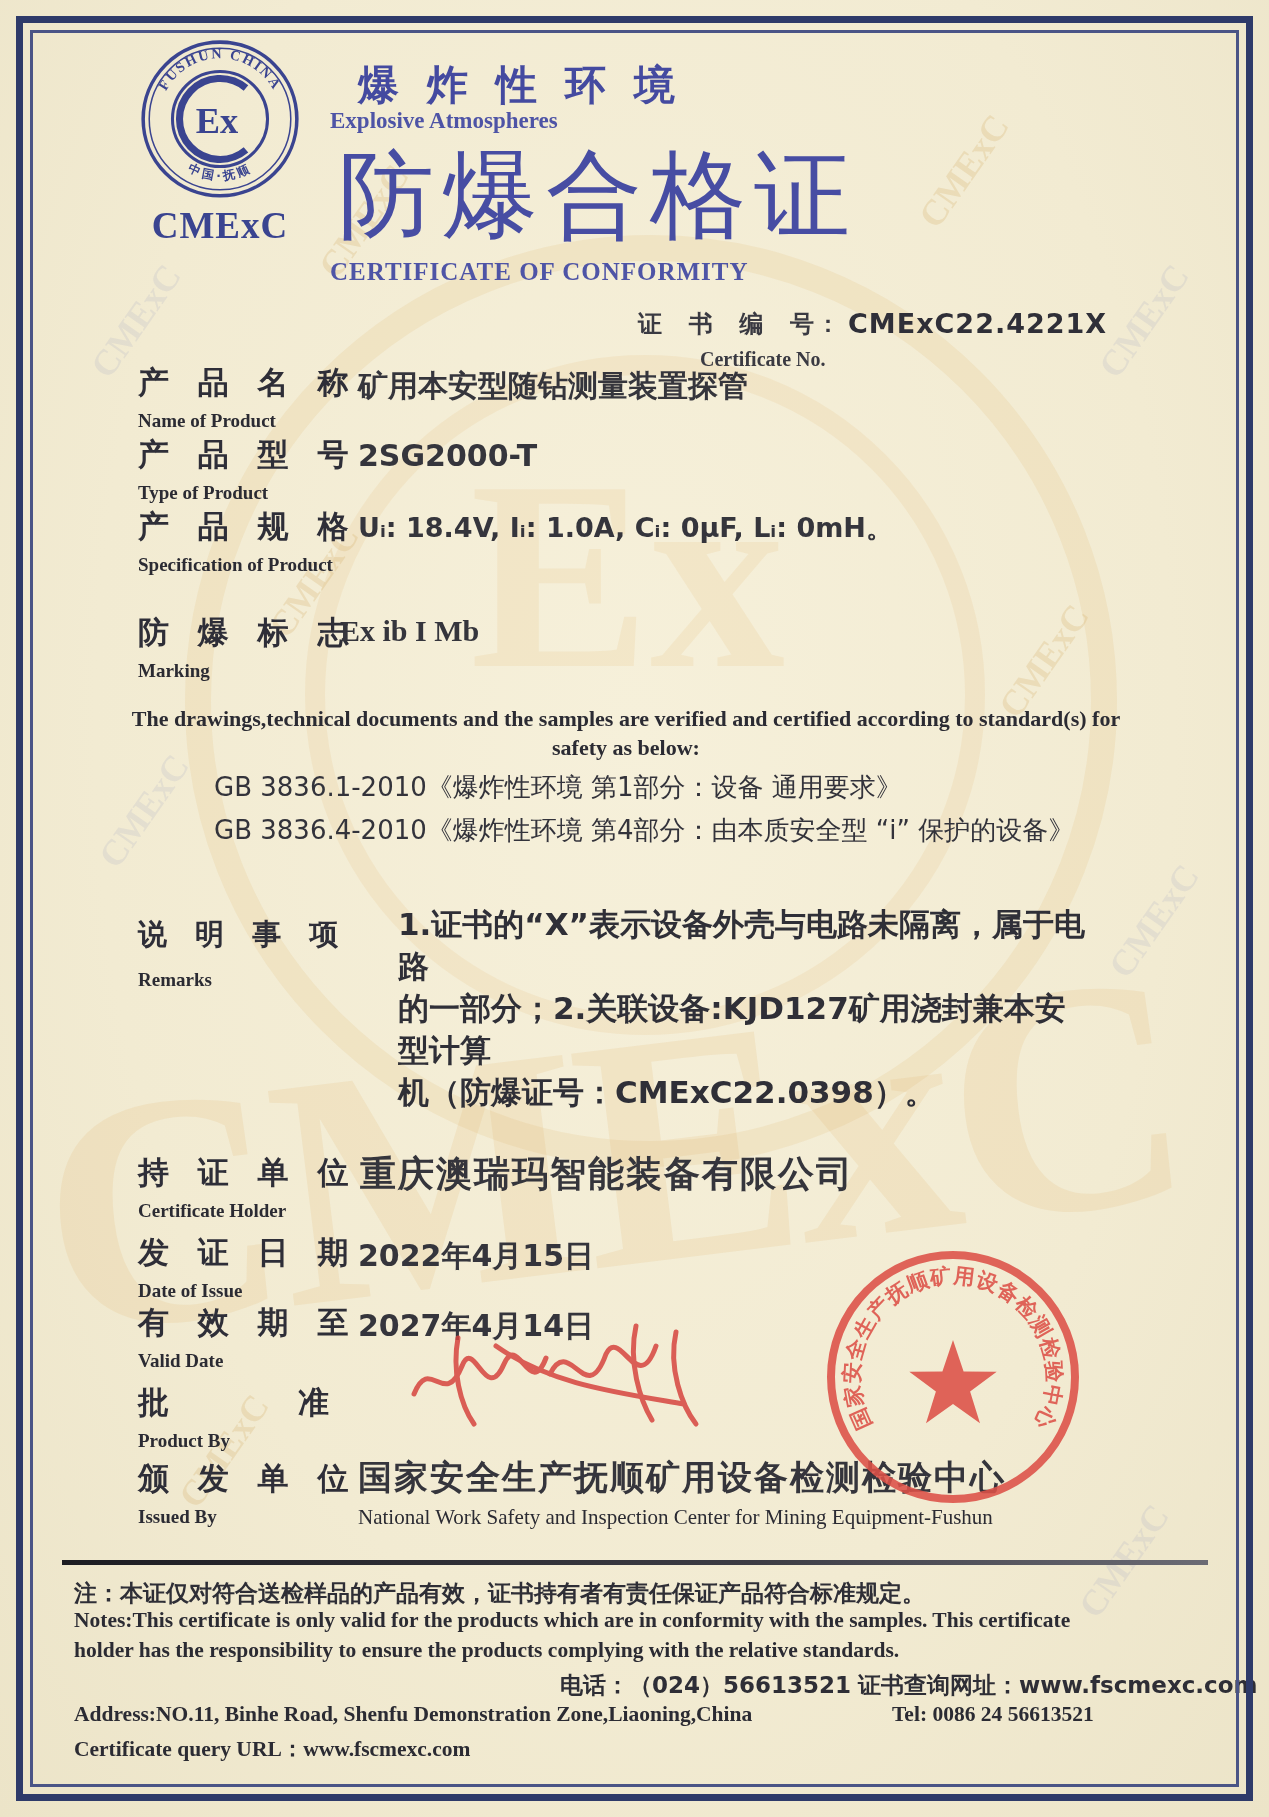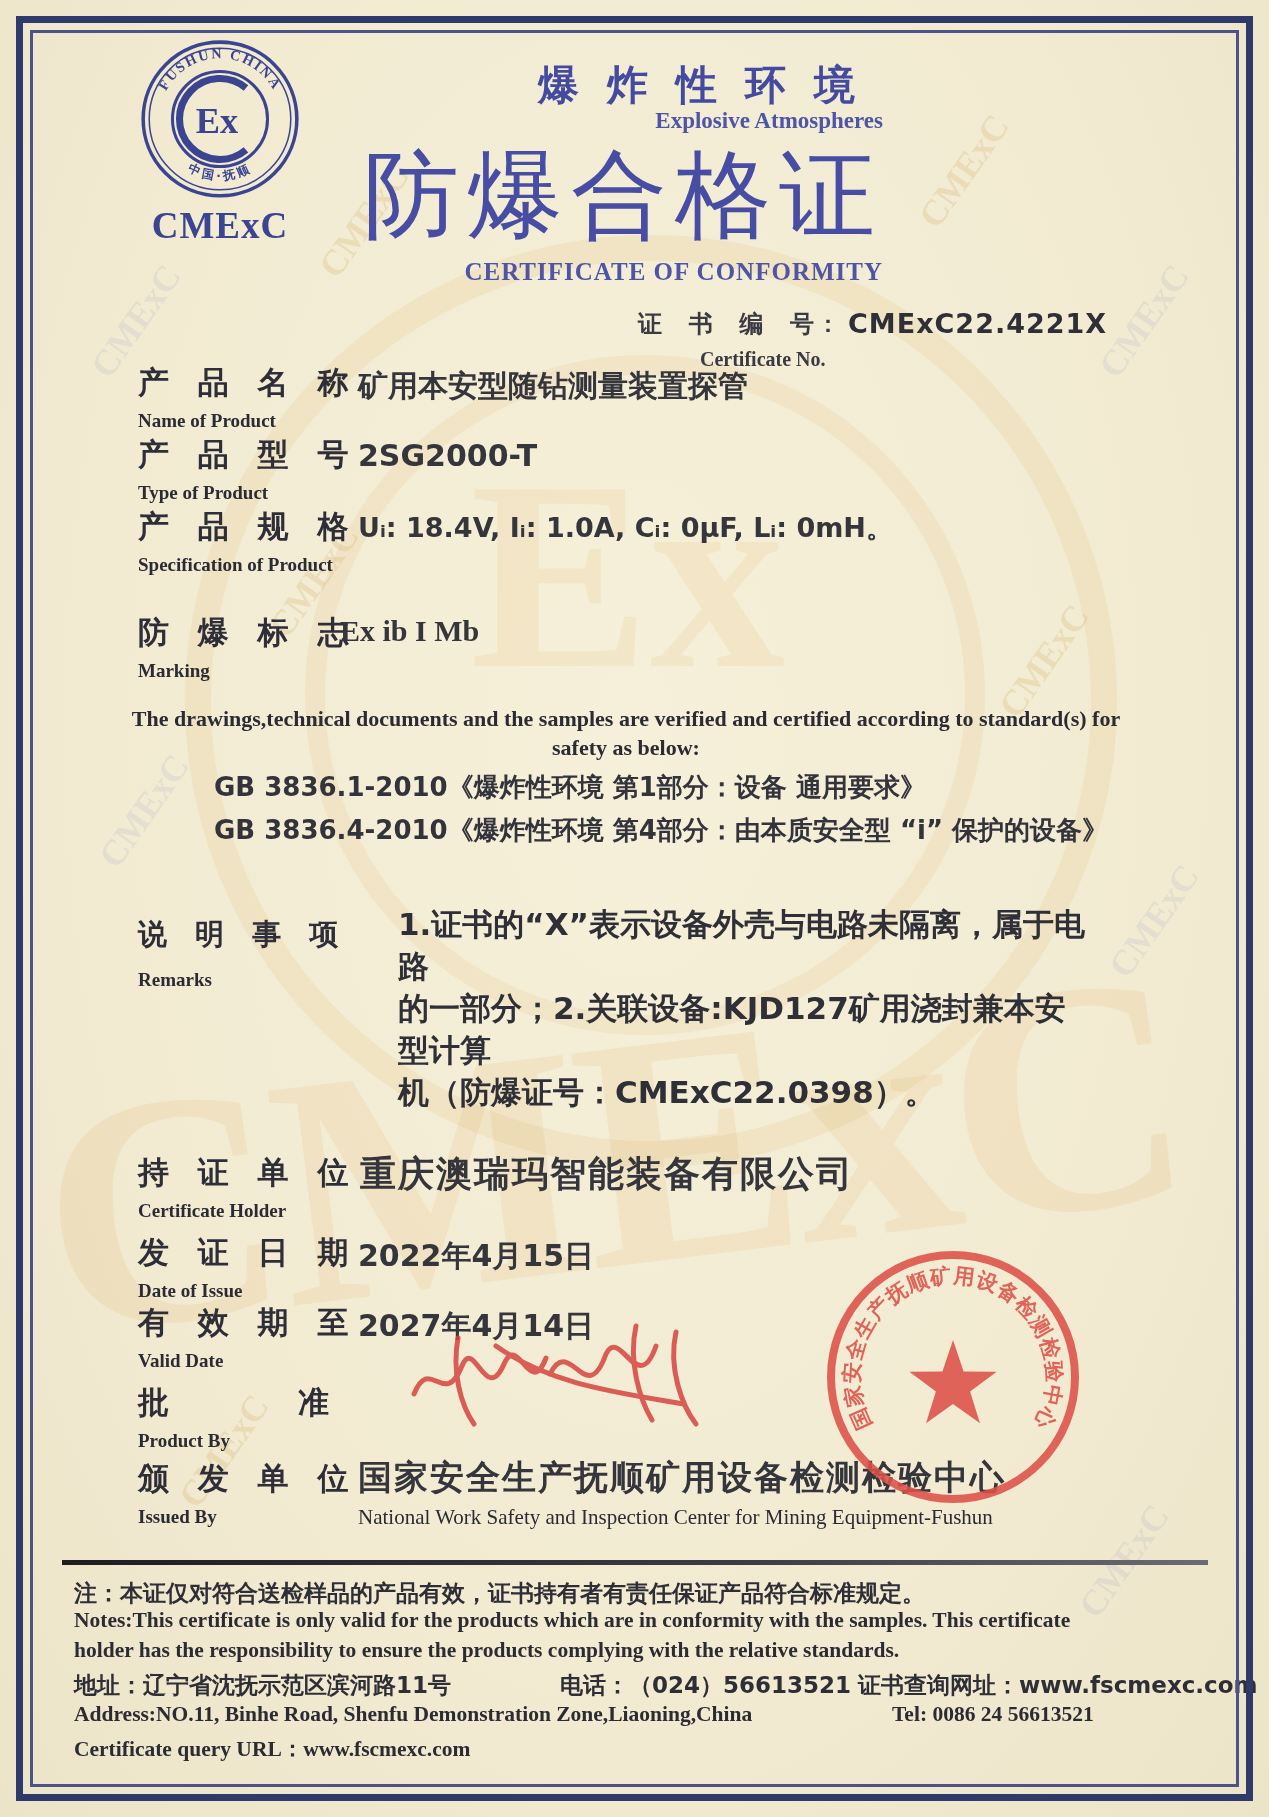--- a/index.html
+++ b/index.html
@@ -21,21 +21,21 @@
   .wm-big{left:40px;top:960px;width:1220px;font-size:330px;font-weight:bold;
           color:rgba(226,180,106,.17);letter-spacing:-6px;transform:rotate(-7deg);}
   .wm-s{font-size:36px;font-weight:bold;color:rgba(150,158,190,.16);transform:rotate(-55deg);}
   .wm-o{color:rgba(214,174,104,.26);}
 
   
   .logo{position:absolute;left:100px;top:36px;width:240px;text-align:center;z-index:2;}
   .logo-caption{margin-top:-8px;font-size:37px;font-weight:bold;color:#3a4490;letter-spacing:1px;}
 
   
-  .hdr{position:absolute;left:323px;width:560px;text-align:right;color:#444aa0;z-index:2;}
+  .hdr{position:absolute;left:330px;width:560px;text-align:left;color:#444aa0;z-index:2;}
   .t-cn{top:58px;font-size:41px;font-weight:bold;letter-spacing:28px;text-indent:28px;
         font-family:"DejaVu Sans","Liberation Sans",sans-serif;}
   .t-en{top:108px;font-size:23px;font-weight:bold;color:#4e54a6;}
   .t-main{top:132px;font-size:96px;letter-spacing:8px;text-indent:8px;color:#474da3;
           font-family:"DejaVu Sans","Liberation Sans",sans-serif;}
   .t-men{top:258px;font-size:25px;font-weight:bold;letter-spacing:1px;color:#4e54a6;}
 
   
   .certno{position:absolute;left:638px;top:308px;z-index:2;}
   .certno .lab{font-size:24px;font-weight:bold;letter-spacing:10px;color:#3a3a42;
@@ -50,21 +50,21 @@
   .lab-en{margin-top:6px;font-size:19px;font-weight:bold;color:#2b2b33;white-space:nowrap;}
   .val{position:absolute;z-index:2;font-size:30px;font-weight:600;color:#35353c;white-space:nowrap;
        font-family:"DejaVu Sans","Liberation Sans",sans-serif;}
   .val-big{font-size:36px;font-weight:bold;letter-spacing:2px;}
 
   
   .stds{position:absolute;left:106px;top:698px;width:1060px;z-index:2;}
   .stds .cn{font-size:24px;font-weight:bold;color:#2e2e36;
             font-family:"DejaVu Sans","Liberation Sans",sans-serif;}
   .stds .en{margin-top:6px;font-size:22px;font-weight:bold;color:#2b2b33;line-height:29px;width:1040px;text-align:center;}
-  .stds .gb{margin:8px 0 0 108px;font-size:26px;font-weight:700;color:#33333b;
+  .stds .gb{margin:8px 0 0 108px;font-size:26px;font-weight:400;color:#33333b;
             font-family:"DejaVu Sans","Liberation Sans",sans-serif;}
 
   
   .remarks-val{position:absolute;left:398px;top:903px;width:690px;z-index:2;
       font-size:31px;font-weight:bold;color:#2f2f37;line-height:42px;white-space:pre-line;
       font-family:"DejaVu Sans","Liberation Sans",sans-serif;}
 
   .issued-en{position:absolute;left:358px;top:1505px;font-size:21px;font-weight:normal;color:#2b2b33;z-index:2;}
 
   
@@ -217,21 +217,20 @@
       <textPath href="#stampArc" startOffset="50%" text-anchor="middle">国家安全生产抚顺矿用设备检测检验中心</textPath>
     </text>
     <polygon fill="#dd5148" points="131,94 120.4,125.4 87.3,125.8 113.9,145.6 104,177.2 131,158 158,177.2 148.1,145.6 174.7,125.8 141.6,125.4"></polygon>
   </svg>
 
   <div class="sep"></div>
   <div class="foot f-cn" style="top:1578px">注：本证仅对符合送检样品的产品有效，证书持有者有责任保证产品符合标准规定。</div>
   <div class="foot f-en" style="top:1608px">Notes:This certificate is only valid for the products which are in conformity with the samples. This  certificate</div>
   <div class="foot f-en" style="top:1638px">holder has the responsibility to ensure the products complying with the relative standards.</div>
 
-  <div class="foot f-cn" style="top:1670px">地址：辽宁省沈抚示范区滨河路11号</div>
   <div class="foot f-cn" style="top:1670px;left:560px">电话：（024）56613521</div>
   <div class="foot f-cn" style="top:1670px;left:858px">证书查询网址：www.fscmexc.com</div>
 
   <div class="foot f-en" style="top:1702px">Address:NO.11, Binhe Road, Shenfu Demonstration Zone,Liaoning,China</div>
   <div class="foot f-en" style="top:1702px;left:892px">Tel:    0086 24 56613521</div>
   <div class="foot f-en" style="top:1734px">Certificate query URL：www.fscmexc.com</div>
 
 </div>
 
 </body></html>

